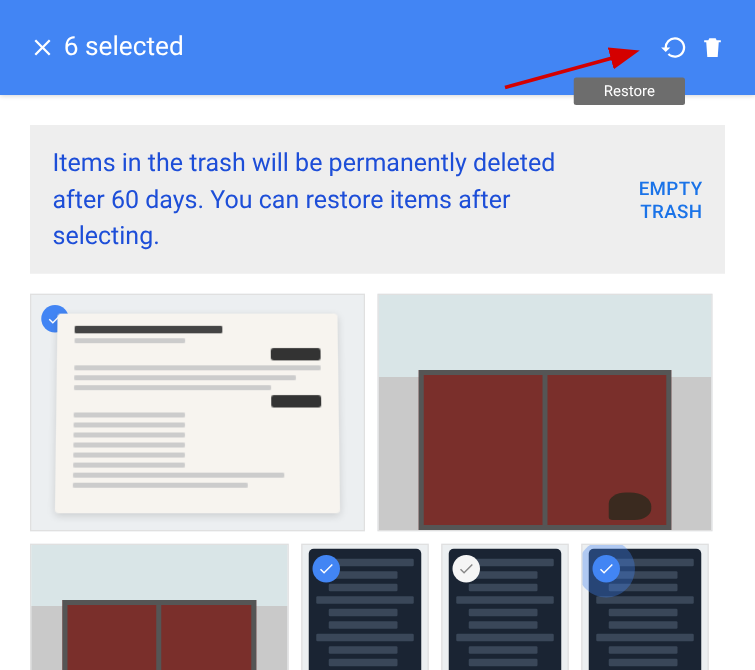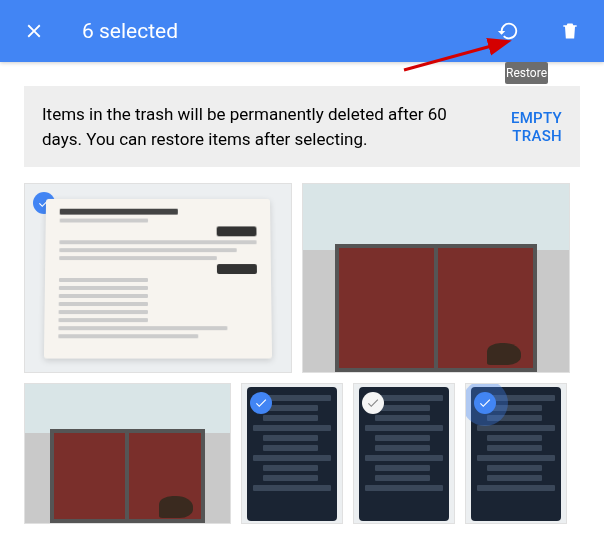--- a/index.html
+++ b/index.html
@@ -1,25 +1,25 @@
 <!DOCTYPE html>
 <html><head>
 <meta charset="utf-8">
 <style>
   * { box-sizing: border-box; margin: 0; padding: 0; }
   body { font-family: Roboto, Arial, sans-serif; background: #fff; width: 604px; height: 536px; overflow: hidden; }
-  .topbar { background: #4285f4; color: #fff; height: 62px; display: flex; align-items: center; padding: 0 20px; gap: 34px; position: relative; box-shadow: 0 1px 4px rgba(0,0,0,.2); }
+  .topbar { background: #4285f4; color: #fff; height: 76px; display: flex; align-items: center; padding: 0 20px; gap: 3px; position: relative; box-shadow: 0 1px 4px rgba(0,0,0,.2); }
   .topbar .title { font-size: 21px; font-weight: 400; flex: 1; }
   .topbar .icon-btn { width: 28px; height: 28px; display: flex; align-items: center; justify-content: center; cursor: pointer; }
   .topbar svg { fill: #fff; }
-  .tooltip { position: absolute; top: 62px; right: 56px; background: #6d6d6d; color: #fff; font-size: 12px; padding: 4px 1px; border-radius: 2px; text-align: center; }
+  .tooltip { position: absolute; top: 62px; right: 56px; background: #6d6d6d; color: #fff; font-size: 12px; padding: 4px 24px; border-radius: 2px; text-align: center; }
   .arrow { position: absolute; top: 36px; left: 400px; pointer-events: none; z-index: 10; }
   .content { padding: 24px; }
   .banner { background: #eeeeee; padding: 16px 18px; display: flex; align-items: center; gap: 20px; margin-bottom: 16px; }
-  .banner-text { flex: 1; font-size: 17px; color: #000000; line-height: 1.45; }
+  .banner-text { flex: 1; font-size: 20px; color: #1d4ed8; line-height: 1.45; }
   .banner-action { color: #1a73e8; font-weight: 500; font-size: 15px; text-align: right; cursor: pointer; letter-spacing: .3px; }
   .grid { display: flex; flex-wrap: wrap; gap: 10px; }
   .thumb { position: relative; background: #eceff1; border: 1px solid #e0e0e0; height: 190px; width: 268px; display:flex; align-items:center; justify-content:center; overflow: hidden; }
   .thumb.small { width: 102px; height: 141px; }
   .thumb .check { position: absolute; top: 8px; left: 8px; width: 22px; height: 22px; border-radius: 50%; background: #4285f4; display:flex; align-items:center; justify-content:center; }
   .thumb .check.white { background: #f5f5f5; }
   .thumb .check svg { fill: #fff; width: 14px; height: 14px; }
   .thumb .check.white svg { fill: #888; }
   .thumb .check.halo { box-shadow: 0 0 0 12px rgba(66,133,244,.35); }
   .doc-mock { width: 85%; height: 85%; background: #f7f4ef; border-radius: 3px; transform: perspective(600px) rotateX(4deg); box-shadow: 0 2px 6px rgba(0,0,0,.15); display:flex; flex-direction:column; padding: 10px 14px; gap:4px;}

